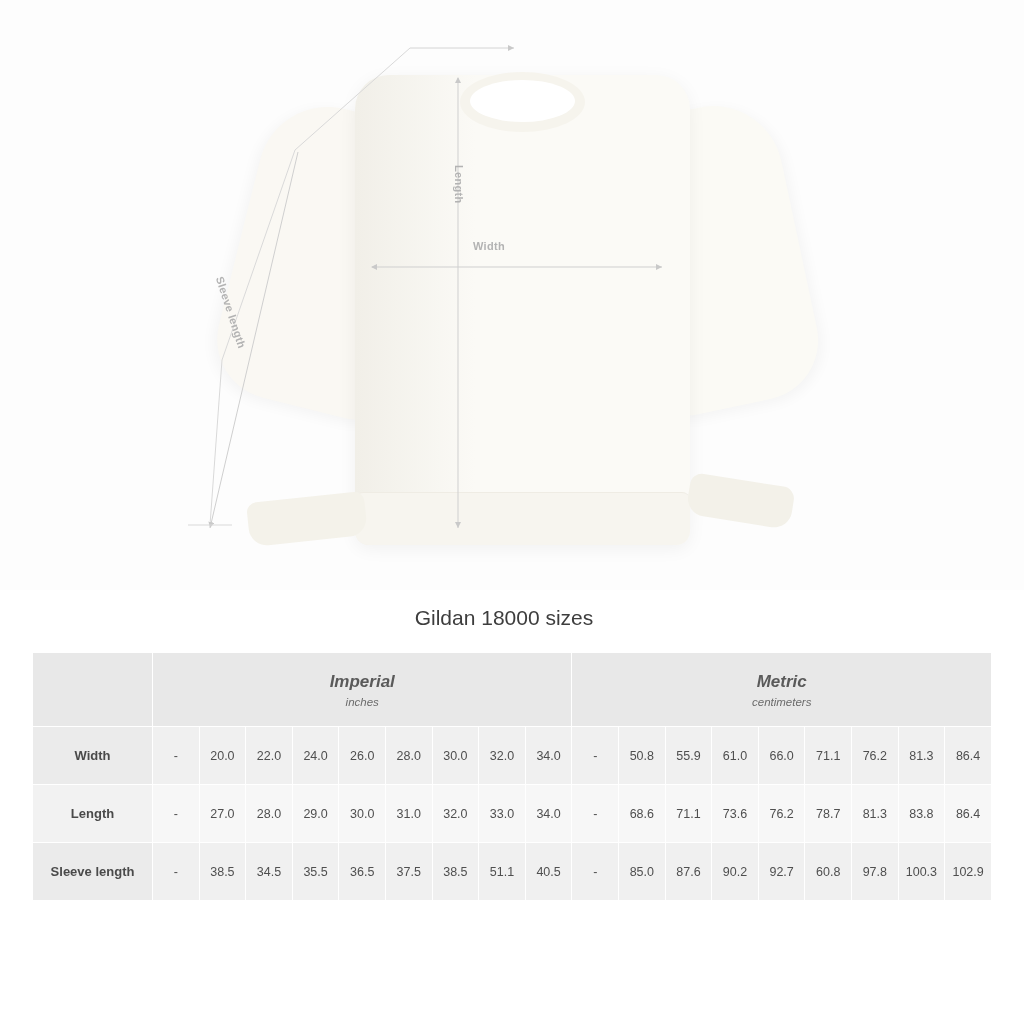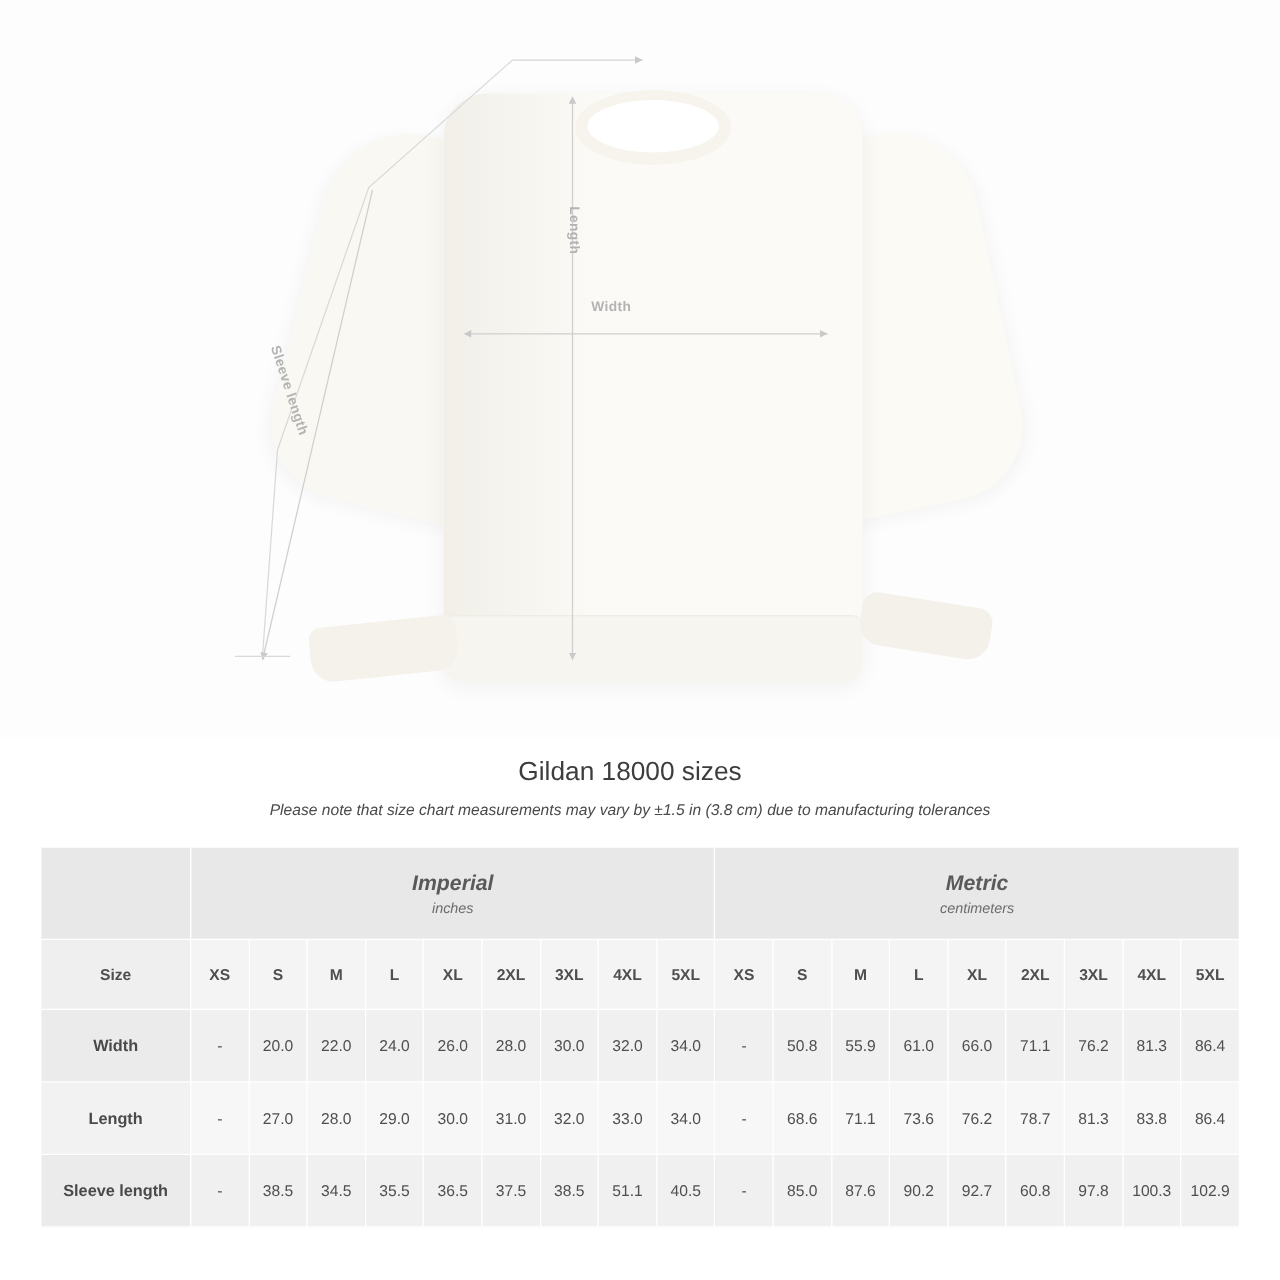--- a/index.html
+++ b/index.html
@@ -237,21 +237,20 @@
       </svg>
 
       <div class="m-label length">Length</div>
       <div class="m-label width">Width</div>
       <div class="m-label sleeve">Sleeve length</div>
     </div>
   </div>
 
   <div class="title-block">
     <div class="chart-title">Gildan 18000 sizes</div>
-    <div class="chart-note">Please note that size chart measurements may vary by ±1.5 in (3.8 cm) due to manufacturing tolerances</div>
   </div>
 
   <div class="table-wrap">
     <table class="size-table">
       <colgroup>
         <col class="c-label">
         <col class="c-cell">
           <col class="c-cell">
           <col class="c-cell">
           <col class="c-cell">
@@ -276,41 +275,20 @@
           <td colspan="9">
             <div class="unit-sys">Imperial</div>
             <div class="unit-sub">inches</div>
           </td>
           <td colspan="9">
             <div class="unit-sys">Metric</div>
             <div class="unit-sub">centimeters</div>
           </td>
         </tr>
 
-        <tr class="hdr">
-          <td class="rowlabel">Size</td>
-          <td>XS</td>
-          <td>S</td>
-          <td>M</td>
-          <td>L</td>
-          <td>XL</td>
-          <td>2XL</td>
-          <td>3XL</td>
-          <td>4XL</td>
-          <td>5XL</td>
-          <td>XS</td>
-          <td>S</td>
-          <td>M</td>
-          <td>L</td>
-          <td>XL</td>
-          <td>2XL</td>
-          <td>3XL</td>
-          <td>4XL</td>
-          <td>5XL</td>
-        </tr>
 
         <tr class="datarow">
           <td class="rowlabel">Width</td>
           <td>-</td>
           <td>20.0</td>
           <td>22.0</td>
           <td>24.0</td>
           <td>26.0</td>
           <td>28.0</td>
           <td>30.0</td>

